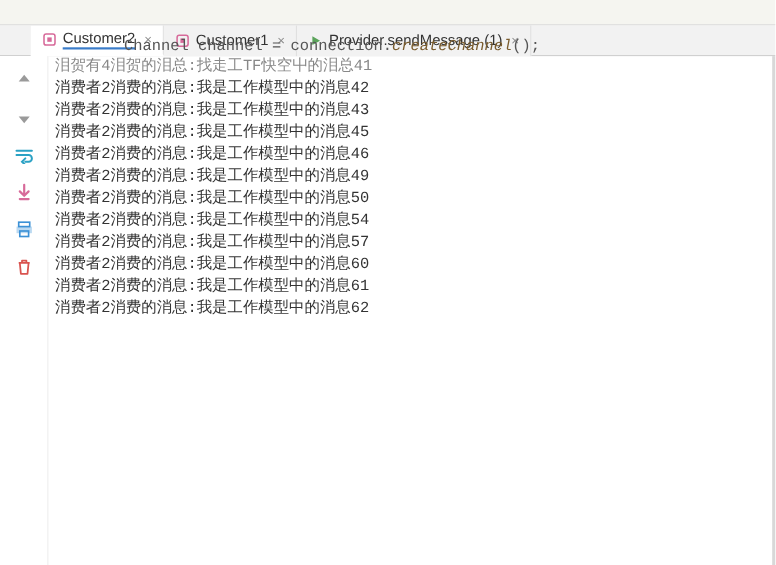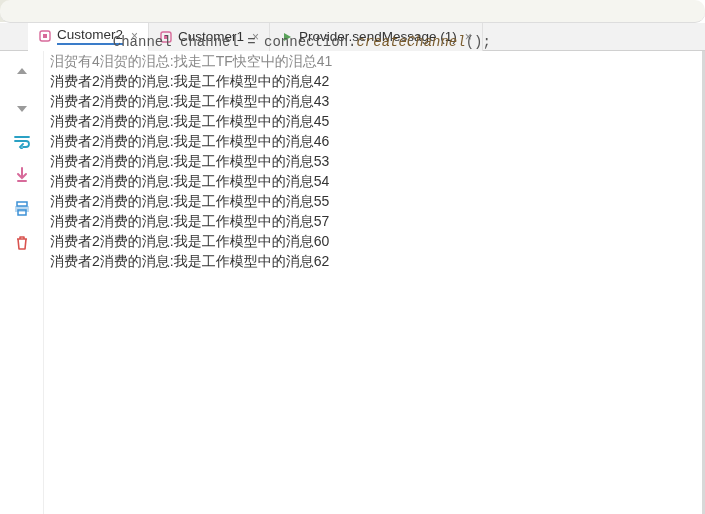--- a/index.html
+++ b/index.html
@@ -15,21 +15,20 @@
 .code-area {
   background: #f5f5f0;
   border-bottom: 1px solid #ddd;
   padding: 2px 0 20px 96px;
   font-family: "Consolas", "Courier New", monospace;
   font-size: 14px;
   color: #555;
   height: 22px;
   white-space: pre;
   position: relative;
-  border-radius: 10px;
 }
 .code-area .bar {
   position: absolute;
   left: 0; right: 94px; top: 0; bottom: 0;
   background: #e8e8de;
   z-index: -1;
 }
 .method { color: #7a5c2e; font-style: italic; }
 .tabs {
   display: flex;
@@ -86,21 +85,21 @@
 .gutter-icon {
   width: 20px; height: 20px;
   display: flex;
   align-items: center;
   justify-content: center;
   color: #888;
 }
 .console {
   flex: 1;
   overflow-y: auto;
-  font-family: Liberation Sans, sans-serif;
+  font-family: Liberation Mono, monospace;
   font-size: 14px;
   color: #333;
   padding: 0 6px;
   line-height: 20px;
 }
 .console-line { white-space: pre; }
 .console-line.trunc { color: #888; }
 .right-edge {
   width: 3px;
   background: #d8d8d8;
@@ -181,21 +180,22 @@
         </svg>
     </span>
   </div>
 
   <div class="console" id="console">
       <div class="console-line trunc">泪贺有4泪贺的泪总:找走工TF快空屮的泪总41</div>
       <div class="console-line">消费者2消费的消息:我是工作模型中的消息42</div>
       <div class="console-line">消费者2消费的消息:我是工作模型中的消息43</div>
       <div class="console-line">消费者2消费的消息:我是工作模型中的消息45</div>
       <div class="console-line">消费者2消费的消息:我是工作模型中的消息46</div>
-      <div class="console-line">消费者2消费的消息:我是工作模型中的消息53</div>
+      <div class="console-line">消费者2消费的消息:我是工作模型中的消息49</div>
+      <div class="console-line">消费者2消费的消息:我是工作模型中的消息50</div>
       <div class="console-line">消费者2消费的消息:我是工作模型中的消息54</div>
-      <div class="console-line">消费者2消费的消息:我是工作模型中的消息55</div>
       <div class="console-line">消费者2消费的消息:我是工作模型中的消息57</div>
       <div class="console-line">消费者2消费的消息:我是工作模型中的消息60</div>
+      <div class="console-line">消费者2消费的消息:我是工作模型中的消息61</div>
       <div class="console-line">消费者2消费的消息:我是工作模型中的消息62</div>
     </div>
   <div class="right-edge"></div>
 </div>
 
 </body></html>

